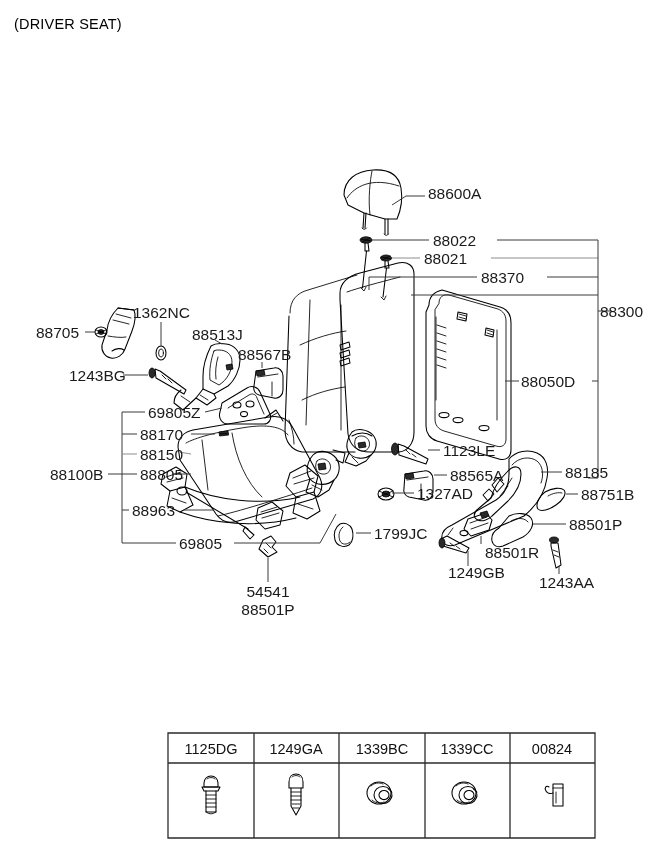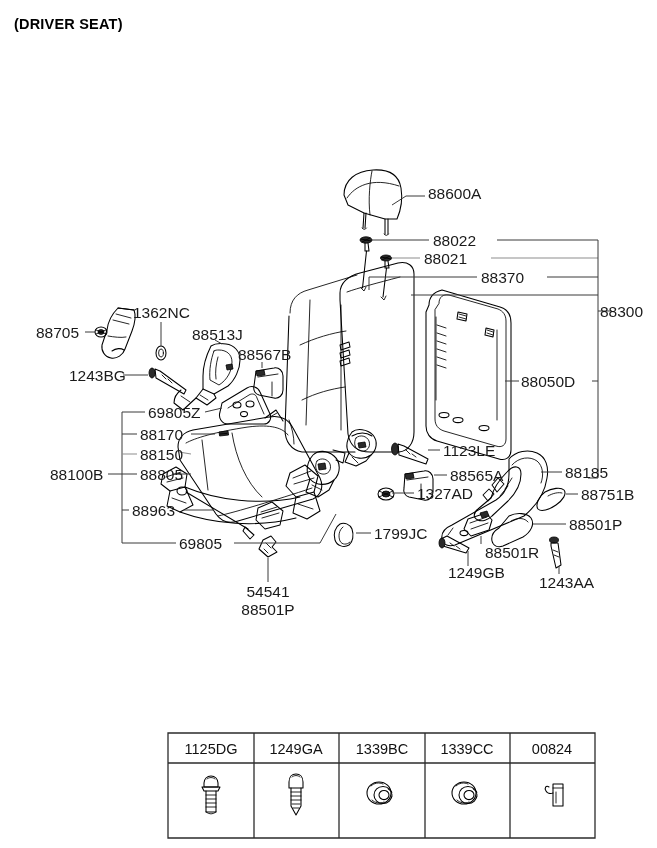--- a/index.html
+++ b/index.html
@@ -1,20 +1,20 @@
 <!DOCTYPE html>
 <html><head>
 <meta charset="utf-8">
 <style>
   html,body{margin:0;padding:0;background:#ffffff;}
   body{width:657px;height:848px;position:relative;
        font-family:"Liberation Sans","DejaVu Sans",sans-serif;
        color:#000;overflow:hidden;}
   #root{position:relative;width:657px;height:848px;}
-  .title{position:absolute;left:14px;top:16px;font-size:14.5px;letter-spacing:.2px;font-weight:bold;}
+  .title{position:absolute;left:14px;top:16px;font-size:14.5px;letter-spacing:.2px;}
   svg{position:absolute;left:0;top:0;}
   .lbl{font-family:"Liberation Sans","DejaVu Sans",sans-serif;font-size:15.5px;fill:#1a1a1a;}
   .lblmid{text-anchor:middle;}
   .ln{stroke:#3a3a3a;stroke-width:1;fill:none;}
   .lnl{stroke:#8d8d8d;stroke-width:1;fill:none;}
   .pt{stroke:#000;stroke-width:1.05;fill:none;stroke-linejoin:round;stroke-linecap:round;}
   .ptt{stroke:#000;stroke-width:0.85;fill:none;stroke-linejoin:round;stroke-linecap:round;}
   .dark{fill:#2a2a2a;stroke:#000;stroke-width:.8;}
   .tblline{stroke:#2b2b2b;stroke-width:1.3;fill:none;}
   .tbltxt{font-size:14.5px;fill:#111;text-anchor:middle;}

